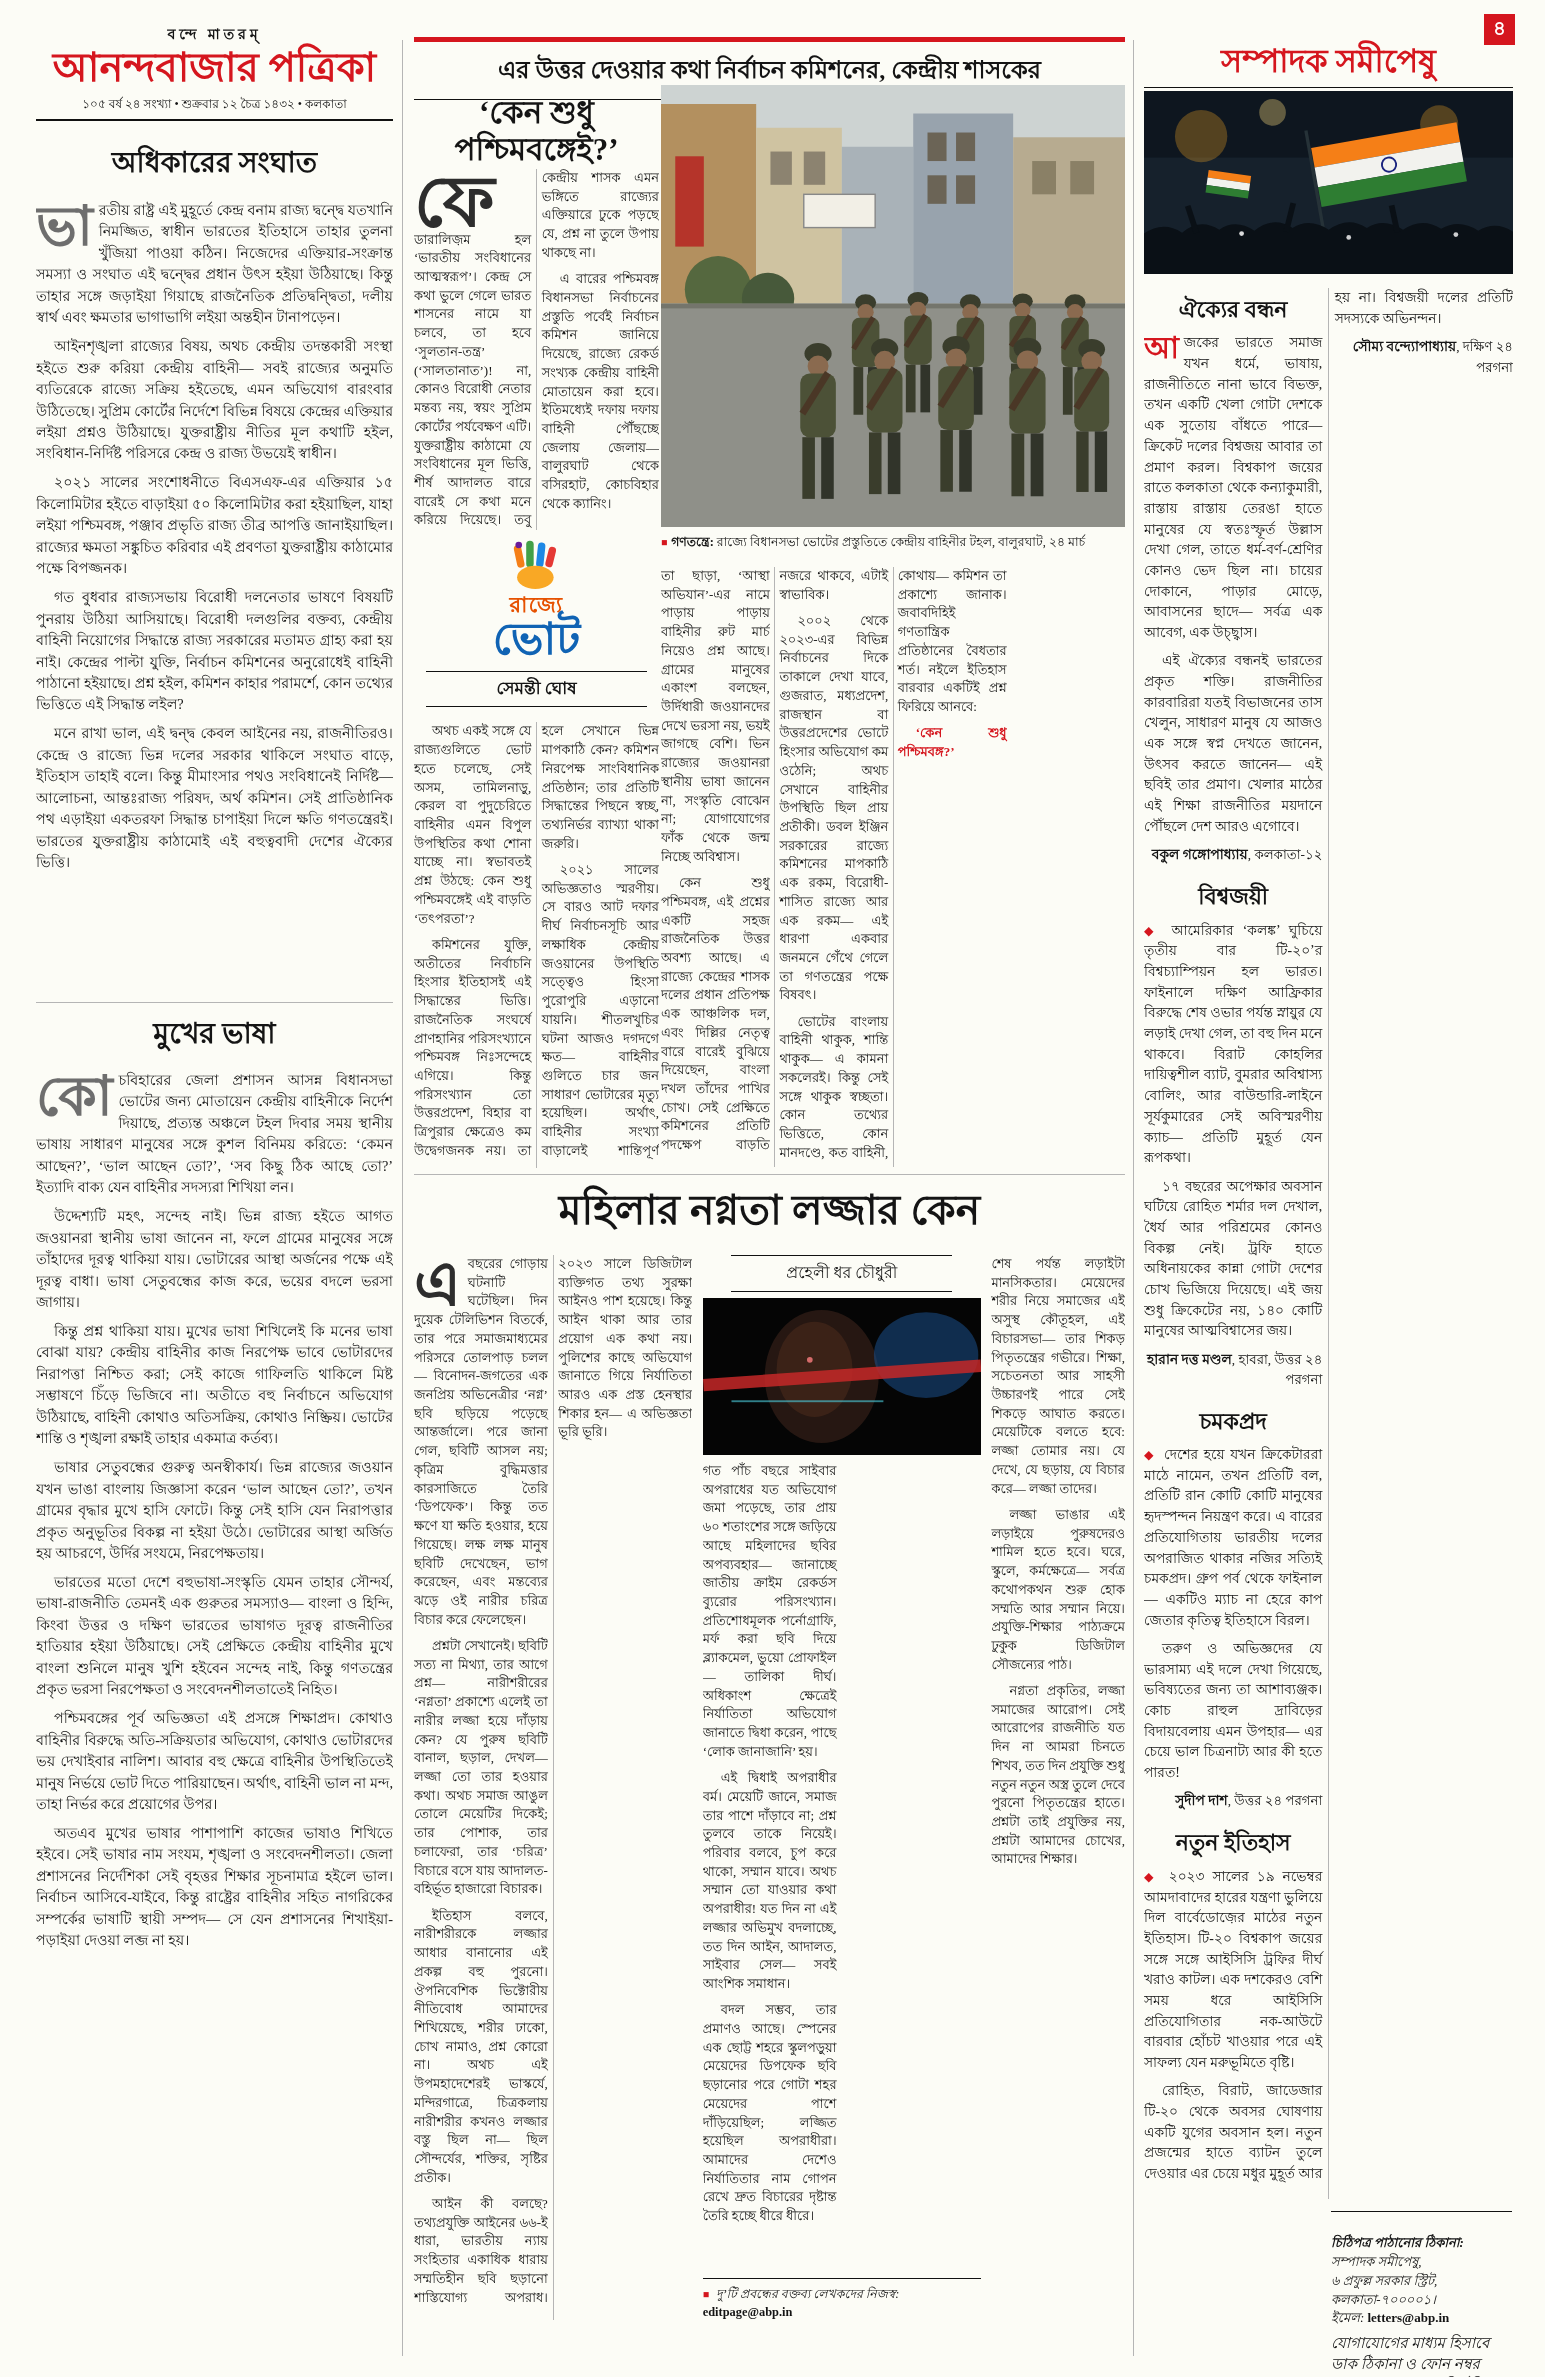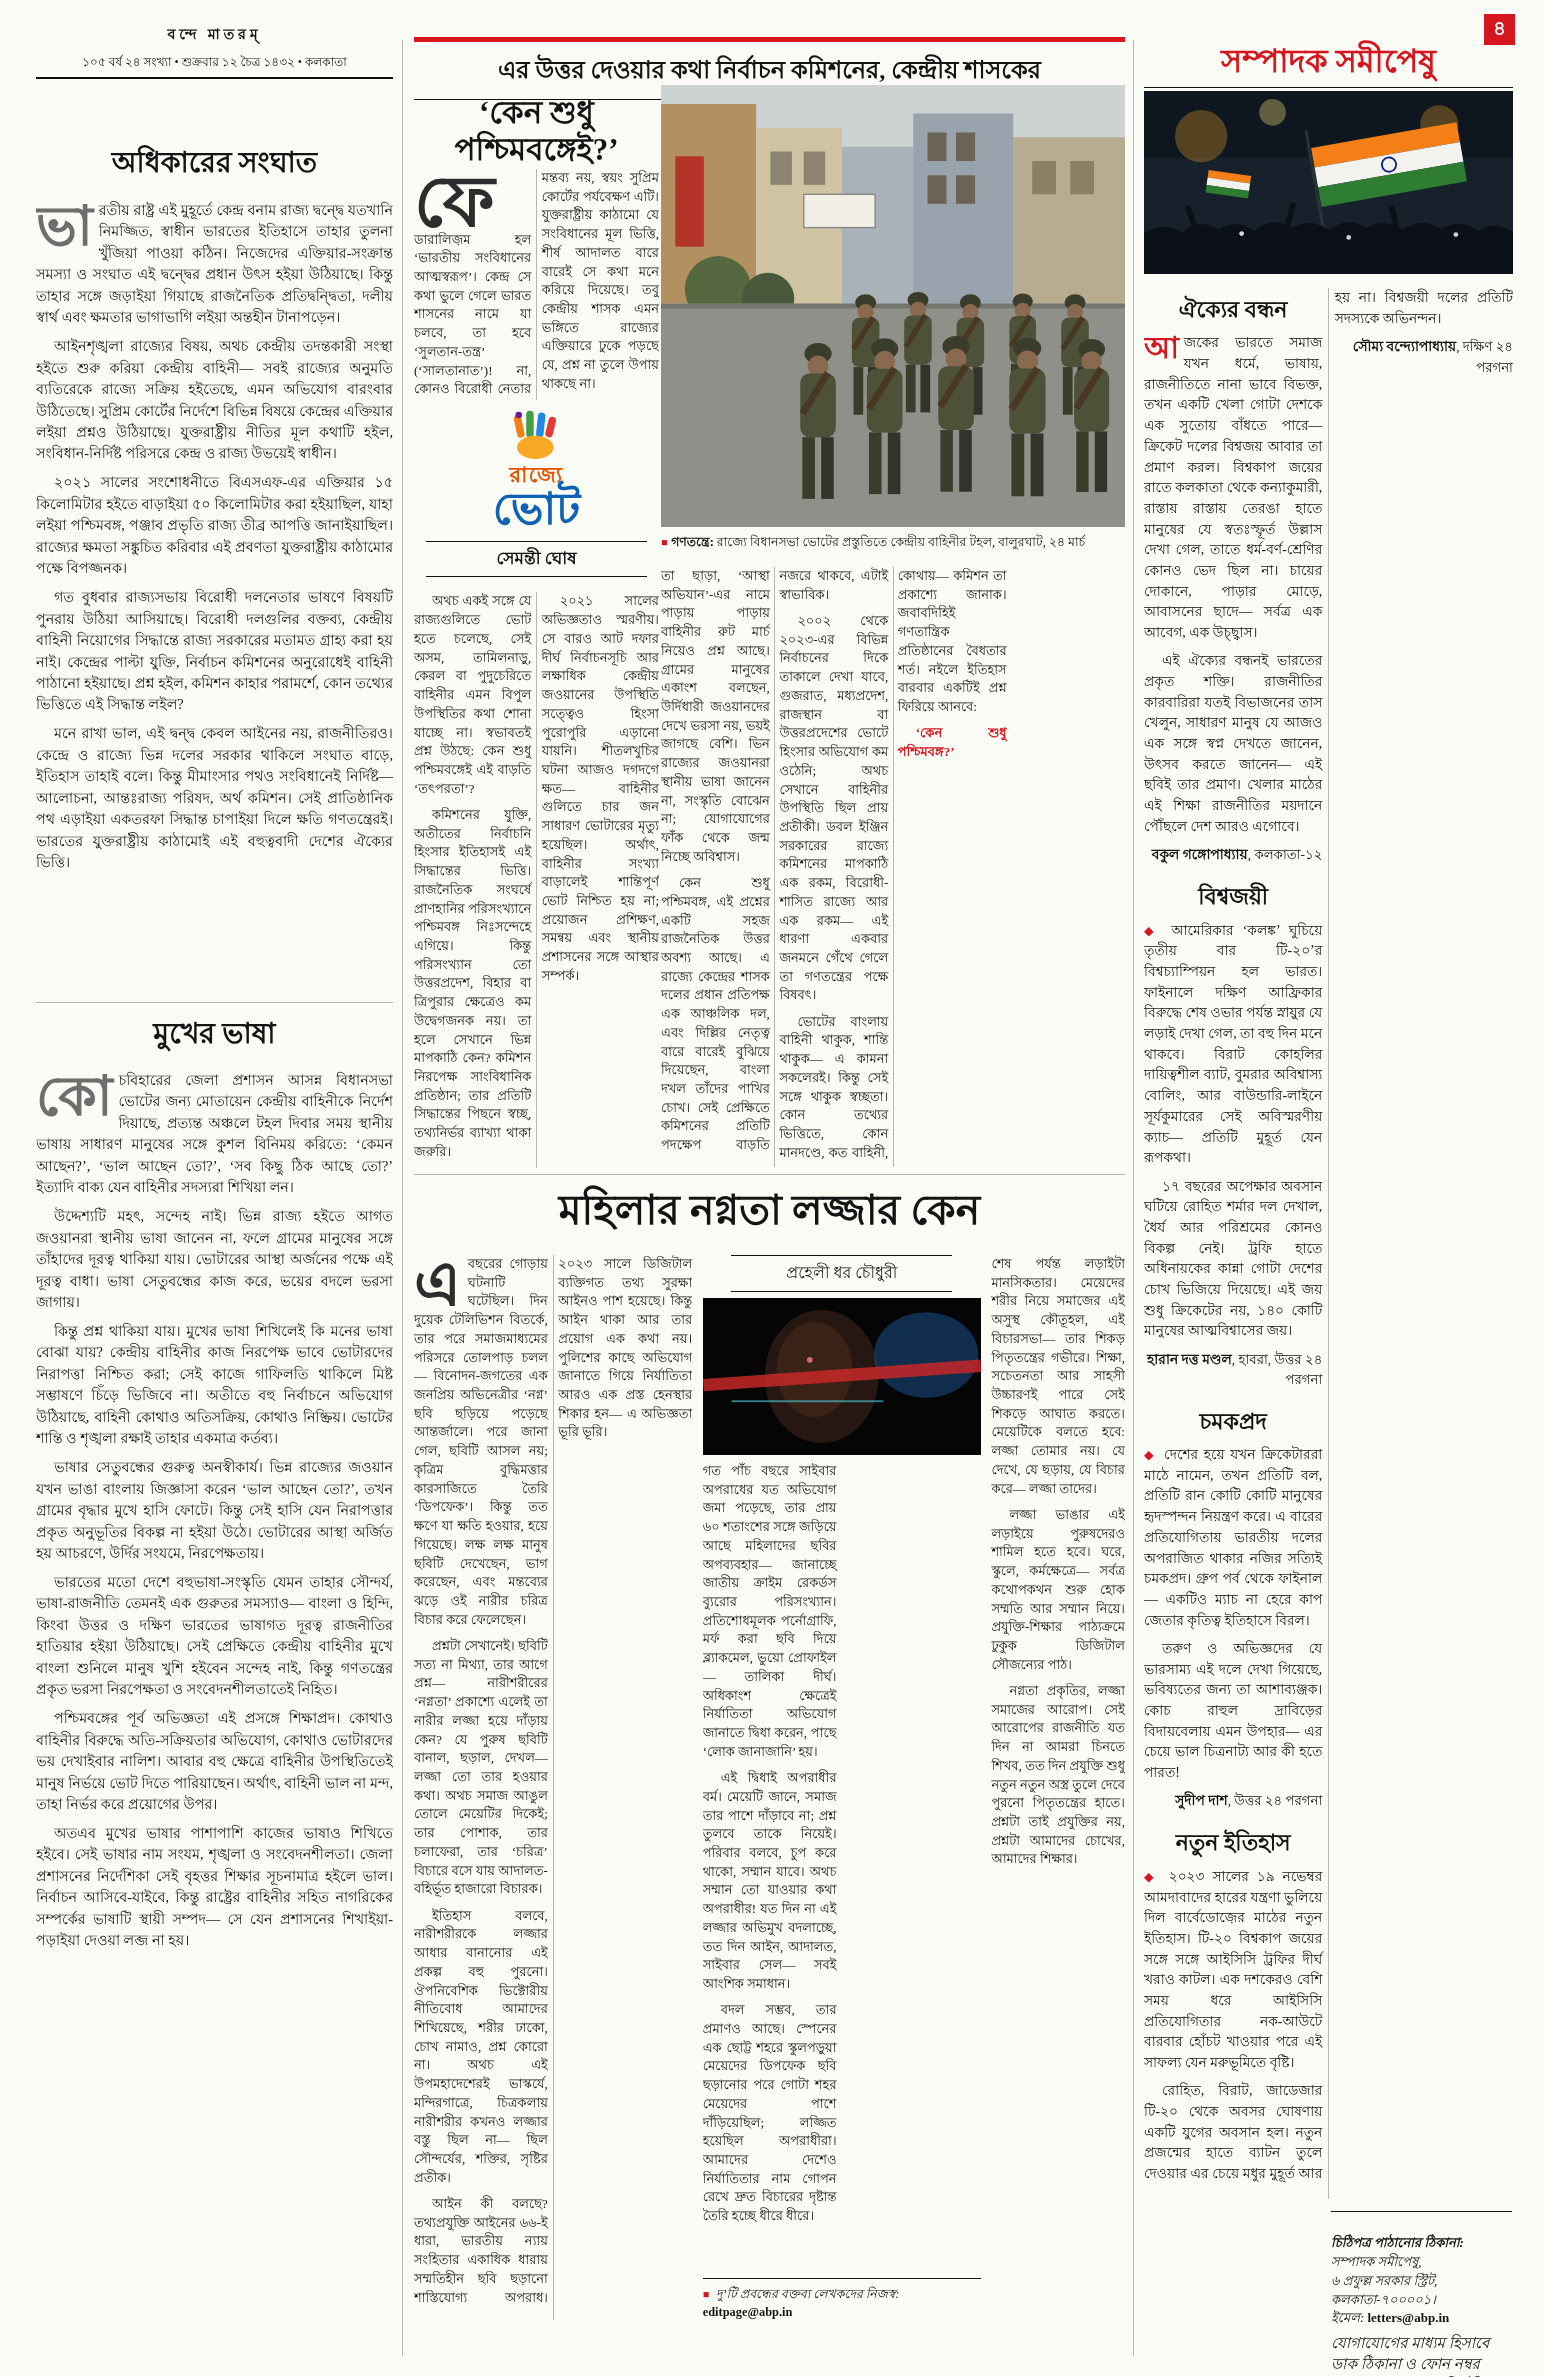--- a/index.html
+++ b/index.html
@@ -65,20 +65,21 @@
 <body>
 
 <div class="page">
 
   <div class="abs pagenum" style="left:1484px;top:14.3px;">
     <span>৪</span>
   </div>
 
   <div class="abs" style="left:36px;top:23px;width:357px;">
     <div class="motto c">বন্দে মাতরম্</div>
+    <div class="mast-title c">আনন্দবাজার পত্রিকা</div>
     <div class="edition c">১০৫ বর্ষ ২৪ সংখ্যা • শুক্রবার ১২ চৈত্র ১৪৩২ • কলকাতা</div>
   </div>
 
   <div class="abs" style="left:36px;top:147px;width:357px;">
     <div class="art-title">অধিকারের সংঘাত</div>
   </div>
   <div class="abs clip body30" style="left:36px;top:200px;width:357px;height:789px;">
     <p class="para">
       <span class="dropcap">ভা</span>
       <span>রতীয় রাষ্ট্র এই মুহূর্তে কেন্দ্র বনাম রাজ্য দ্বন্দ্বে যতখানি নিমজ্জিত, স্বাধীন ভারতের ইতিহাসে তাহার তুলনা খুঁজিয়া পাওয়া কঠিন। নিজেদের এক্তিয়ার-সংক্রান্ত সমস্যা ও সংঘাত এই দ্বন্দ্বের প্রধান উৎস হইয়া উঠিয়াছে। কিন্তু তাহার সঙ্গে জড়াইয়া গিয়াছে রাজনৈতিক প্রতিদ্বন্দ্বিতা, দলীয় স্বার্থ এবং ক্ষমতার ভাগাভাগি লইয়া অন্তহীন টানাপড়েন।</span>
@@ -164,20 +165,21 @@
   <div class="abs caption" style="left:661px;top:534px;width:464px;">
     <span class="red-sq">■</span><span class="cap-lead">গণতন্ত্রে:</span><span> রাজ্যে বিধানসভা ভোটের প্রস্তুতিতে কেন্দ্রীয় বাহিনীর টহল, বালুরঘাট, ২৪ মার্চ</span>
   </div>
 
   <div class="abs clip" style="left:414px;top:169px;width:245px;height:999px;">
     <div class="two-col body27">
       <p class="para">
         <span class="dropcap-dark">ফে</span>
         <span>ডারালিজ়ম হল ‘ভারতীয় সংবিধানের আত্মস্বরূপ’। কেন্দ্র সে কথা ভুলে গেলে ভারত শাসনের নামে যা চলবে, তা হবে ‘সুলতান-তন্ত্র’ (‘সালতানাত’)! না, কোনও বিরোধী নেতার মন্তব্য নয়, স্বয়ং সুপ্রিম কোর্টের পর্যবেক্ষণ এটি। যুক্তরাষ্ট্রীয় কাঠামো যে সংবিধানের মূল ভিত্তি, শীর্ষ আদালত বারে বারেই সে কথা মনে করিয়ে দিয়েছে। তবু কেন্দ্রীয় শাসক এমন ভঙ্গিতে রাজ্যের এক্তিয়ারে ঢুকে পড়ছে যে, প্রশ্ন না তুলে উপায় থাকছে না।</span>
       </p>
+      <p class="indent">এ বারের পশ্চিমবঙ্গ বিধানসভা নির্বাচনের প্রস্তুতি পর্বেই নির্বাচন কমিশন জানিয়ে দিয়েছে, রাজ্যে রেকর্ড সংখ্যক কেন্দ্রীয় বাহিনী মোতায়েন করা হবে। ইতিমধ্যেই দফায় দফায় বাহিনী পৌঁছচ্ছে জেলায় জেলায়— বালুরঘাট থেকে বসিরহাট, কোচবিহার থেকে ক্যানিং।</p>
 
       <div class="vote-box">
         <svg width="62" height="49" viewBox="0 0 140 118">
           <rect x="18" y="12" width="18" height="55" rx="9" fill="#f57f17" transform="rotate(-12 27 39)"></rect>
           <rect x="44" y="2" width="18" height="64" rx="9" fill="#43a047"></rect>
           <rect x="70" y="6" width="18" height="60" rx="9" fill="#1e88e5" transform="rotate(6 79 36)"></rect>
           <rect x="94" y="16" width="18" height="50" rx="9" fill="#e53935" transform="rotate(14 103 41)"></rect>
           <ellipse cx="66" cy="90" rx="44" ry="28" fill="#f9a825"></ellipse>
           <circle cx="26" cy="12" r="8" fill="#6a1b9a"></circle>
         </svg>

